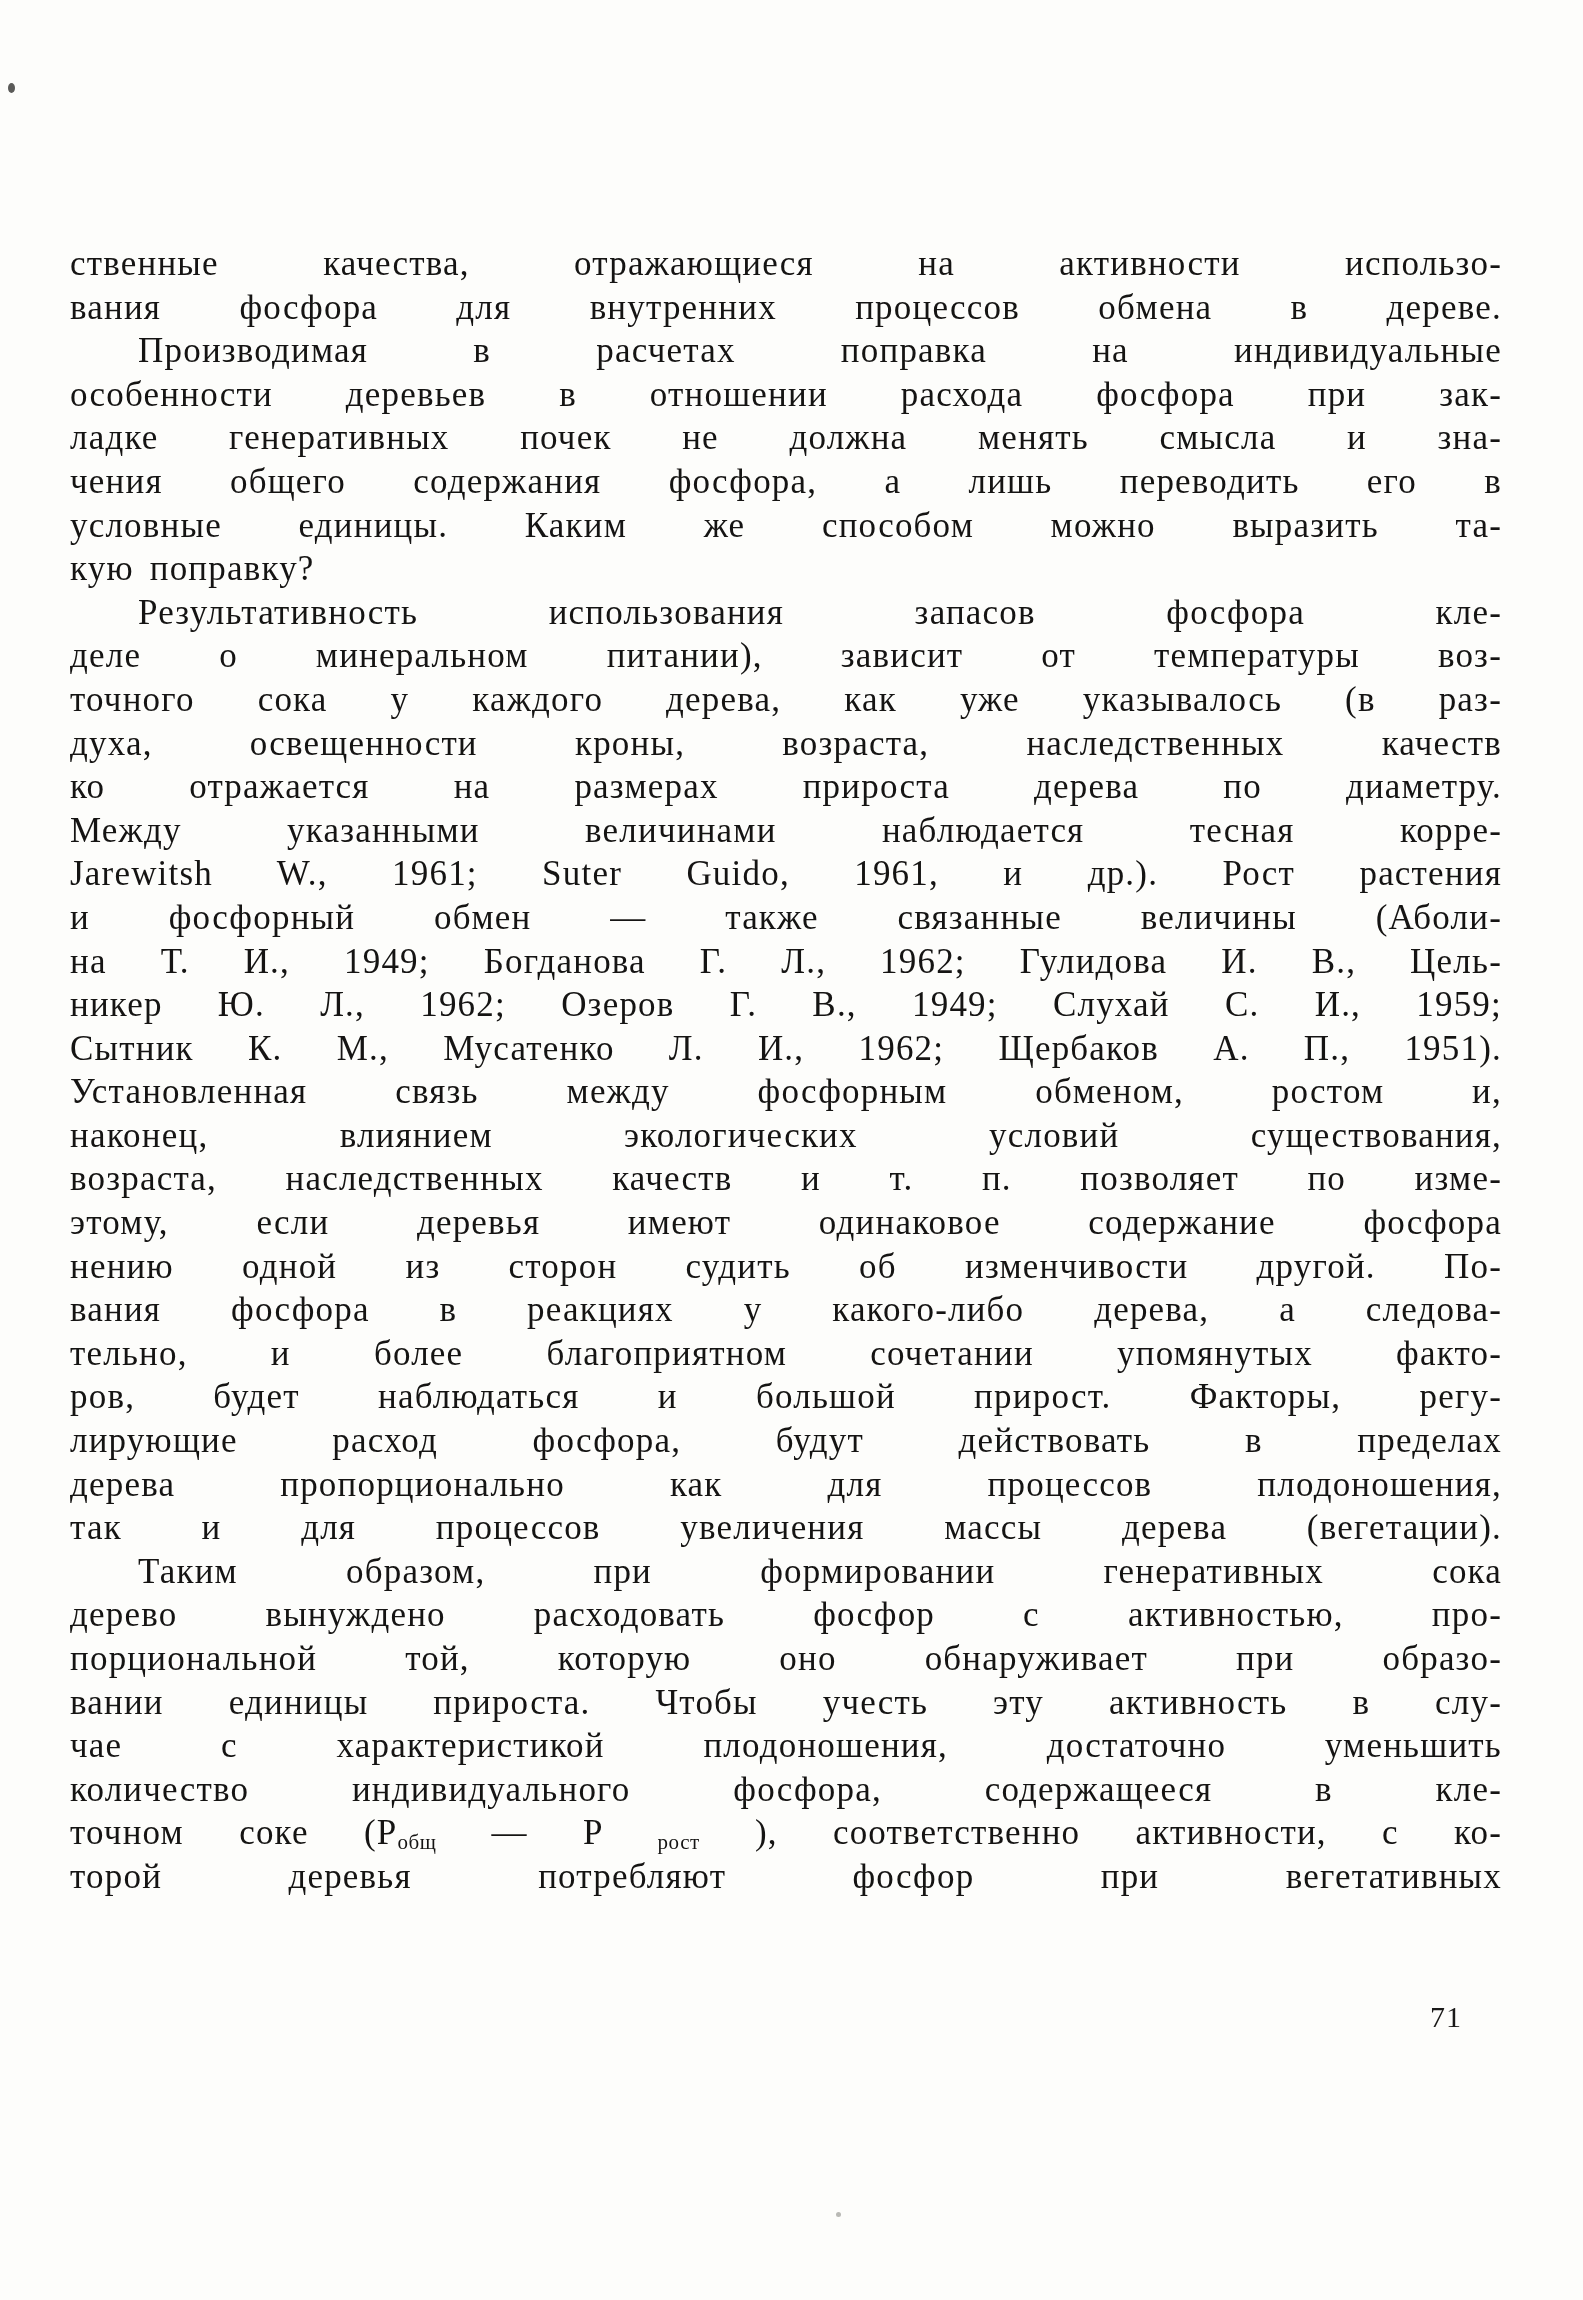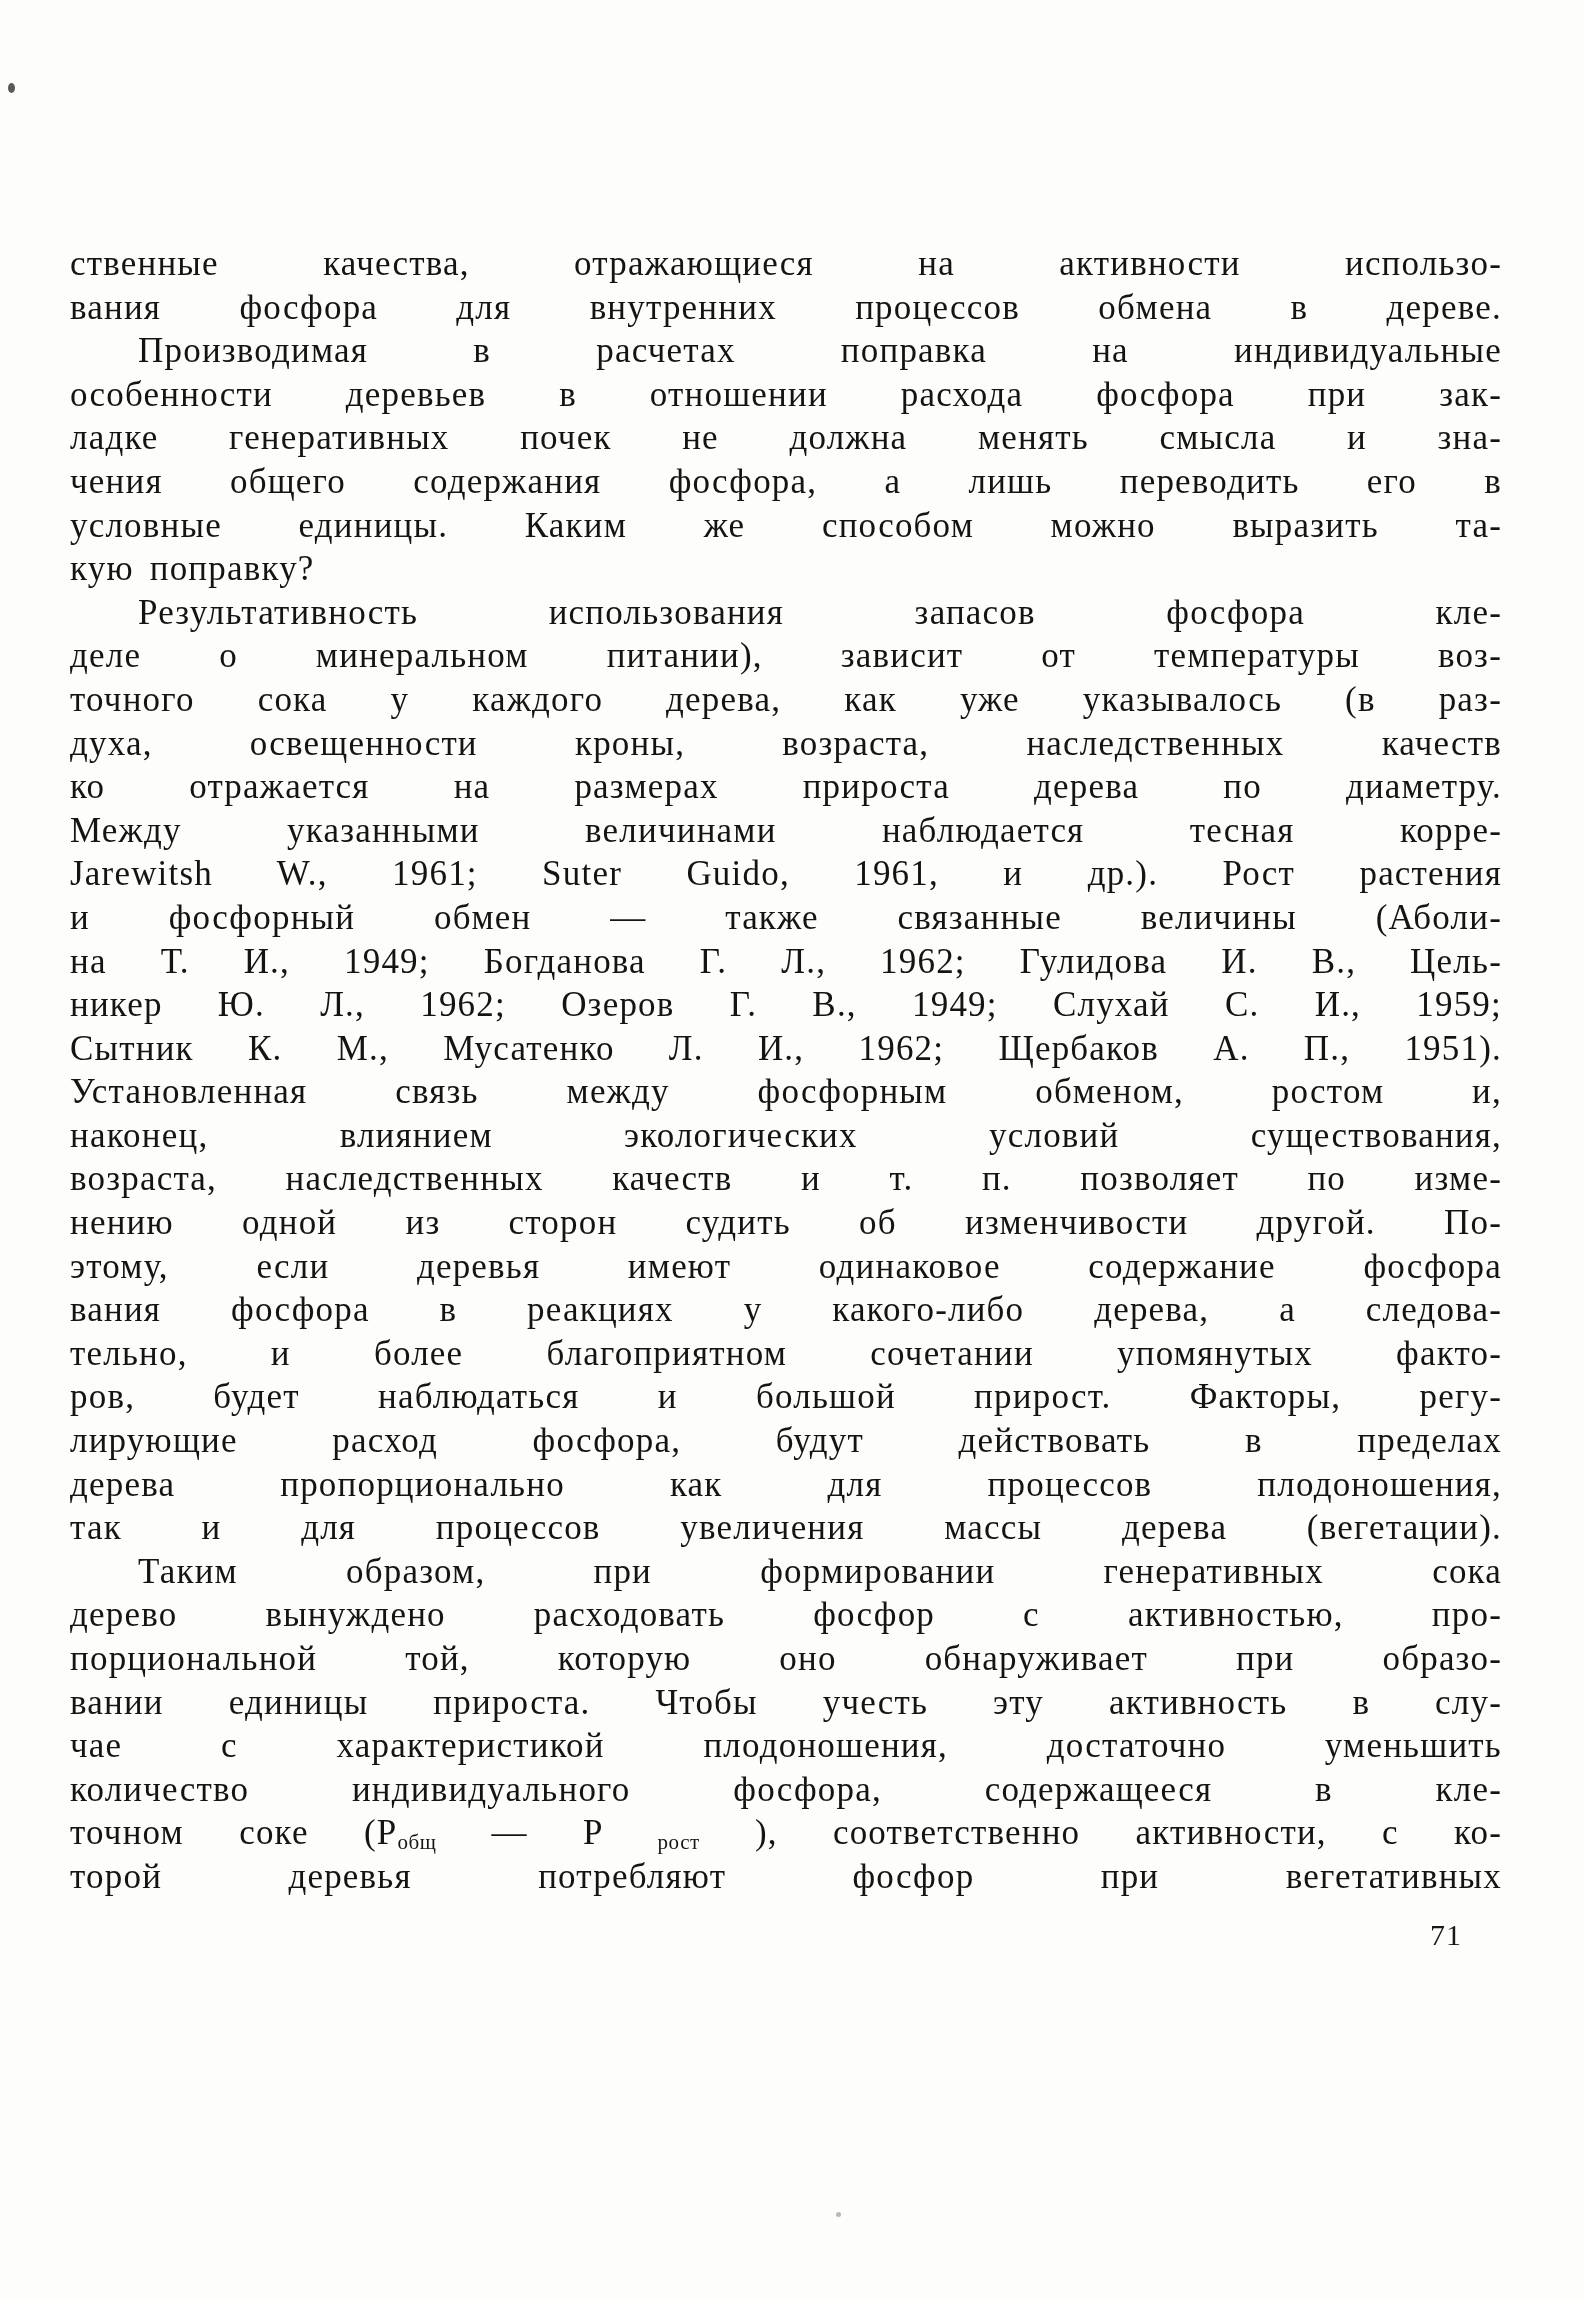--- a/index.html
+++ b/index.html
@@ -50,21 +50,21 @@
   .line sub {
     font-size: 0.6em;
     line-height: 0;
     letter-spacing: 0.5px;
     vertical-align: baseline;
     position: relative;
     top: 0.22em;
   }
   .page-number {
     position: absolute;
-    top: 1918px;
+    top: 2000px;
     right: 121px;
     font-size: 30px;
     letter-spacing: 1px;
     color: #1a1918;
   }
   .speck {
     position: absolute;
     background: #5a5a58;
     border-radius: 50%;
   }
@@ -99,22 +99,22 @@
         <div class="line">ко отражается на размерах прироста дерева по диаметру.</div>
         <div class="line">Между указанными величинами наблюдается тесная корре-</div>
         <div class="line">Jarewitsh W., 1961; Suter Guido, 1961, и др.). Рост растения</div>
         <div class="line">и фосфорный обмен — также связанные величины (Аболи-</div>
         <div class="line">на Т. И., 1949; Богданова Г. Л., 1962; Гулидова И. В., Цель-</div>
         <div class="line">никер Ю. Л., 1962; Озеров Г. В., 1949; Слухай С. И., 1959;</div>
         <div class="line">Сытник К. М., Мусатенко Л. И., 1962; Щербаков А. П., 1951).</div>
         <div class="line">Установленная связь между фосфорным обменом, ростом и,</div>
         <div class="line">наконец, влиянием экологических условий существования,</div>
         <div class="line">возраста, наследственных качеств и т. п. позволяет по изме-</div>
+        <div class="line">этому, если деревья имеют одинаковое содержание фосфора</div>
         <div class="line">нению одной из сторон судить об изменчивости другой. По-</div>
-        <div class="line">этому, если деревья имеют одинаковое содержание фосфора</div>
         <div class="line">вания фосфора в реакциях у какого-либо дерева, а следова-</div>
         <div class="line">тельно, и более благоприятном сочетании упомянутых факто-</div>
         <div class="line">ров, будет наблюдаться и большой прирост. Факторы, регу-</div>
         <div class="line">лирующие расход фосфора, будут действовать в пределах</div>
         <div class="line">дерева пропорционально как для процессов плодоношения,</div>
         <div class="line">так и для процессов увеличения массы дерева (вегетации).</div>
       </div>
       <div class="para indent">
         <div class="line">Таким образом, при формировании генеративных сока</div>
         <div class="line">дерево вынуждено расходовать фосфор с активностью, про-</div>

